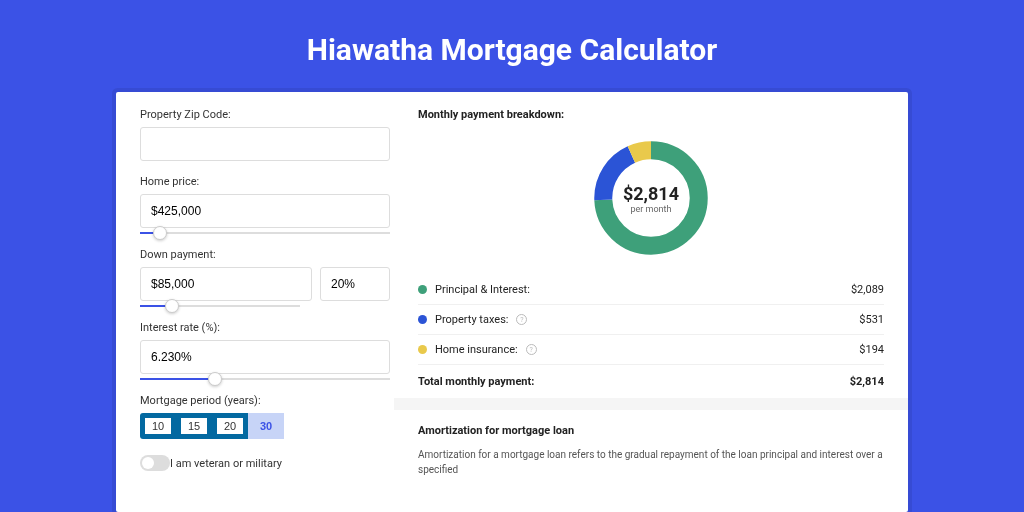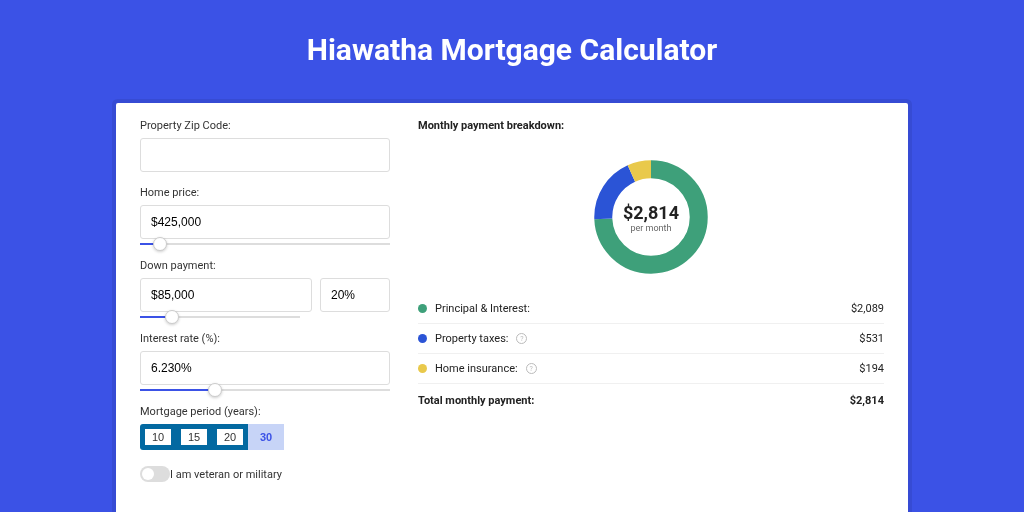--- a/index.html
+++ b/index.html
@@ -8,21 +8,21 @@
     background: #3b52e6;
     width: 1024px;
     height: 512px;
     overflow: hidden;
   }
   .page-title {
     text-align: center;
     color: #fff;
     font-size: 30px;
     font-weight: 700;
-    padding: 32px 0 36px;
+    padding: 32px 0 25px;
   }
   .card {
     background: #fff;
     margin: 0 116px;
     border-radius: 2px;
     box-shadow: 0 0 0 4px rgba(0,0,0,0.08);
     display: flex;
     padding: 16px 24px;
     gap: 28px;
     height: 420px;
@@ -122,21 +122,21 @@
     height: 12px;
     background: #fff;
     border-radius: 50%;
     position: absolute;
     top: 2px;
     left: 2px;
   }
   .section-title {
     font-weight: 700;
     font-size: 11px;
-    margin-bottom: 16px;
+    margin-bottom: 8px;
   }
   .donut-wrap {
     display: flex;
     justify-content: center;
     padding: 6px 0 14px;
   }
   .donut {
     position: relative;
     width: 126px;
     height: 126px;
@@ -286,14 +286,18 @@
           </div>
           <span class="legend-val">$194</span>
         </div>
       </div>
 
     <div class="total-row">
       <span>Total monthly payment:</span>
       <span>$2,814</span>
     </div>
 
+    <div class="amort-box">
+      <div class="amort-title">Amortization for mortgage loan</div>
+      <div class="amort-text">Amortization for a mortgage loan refers to the gradual repayment of the loan principal and interest over a specified</div>
+    </div>
   </div>
 </div>
 
 </body></html>

